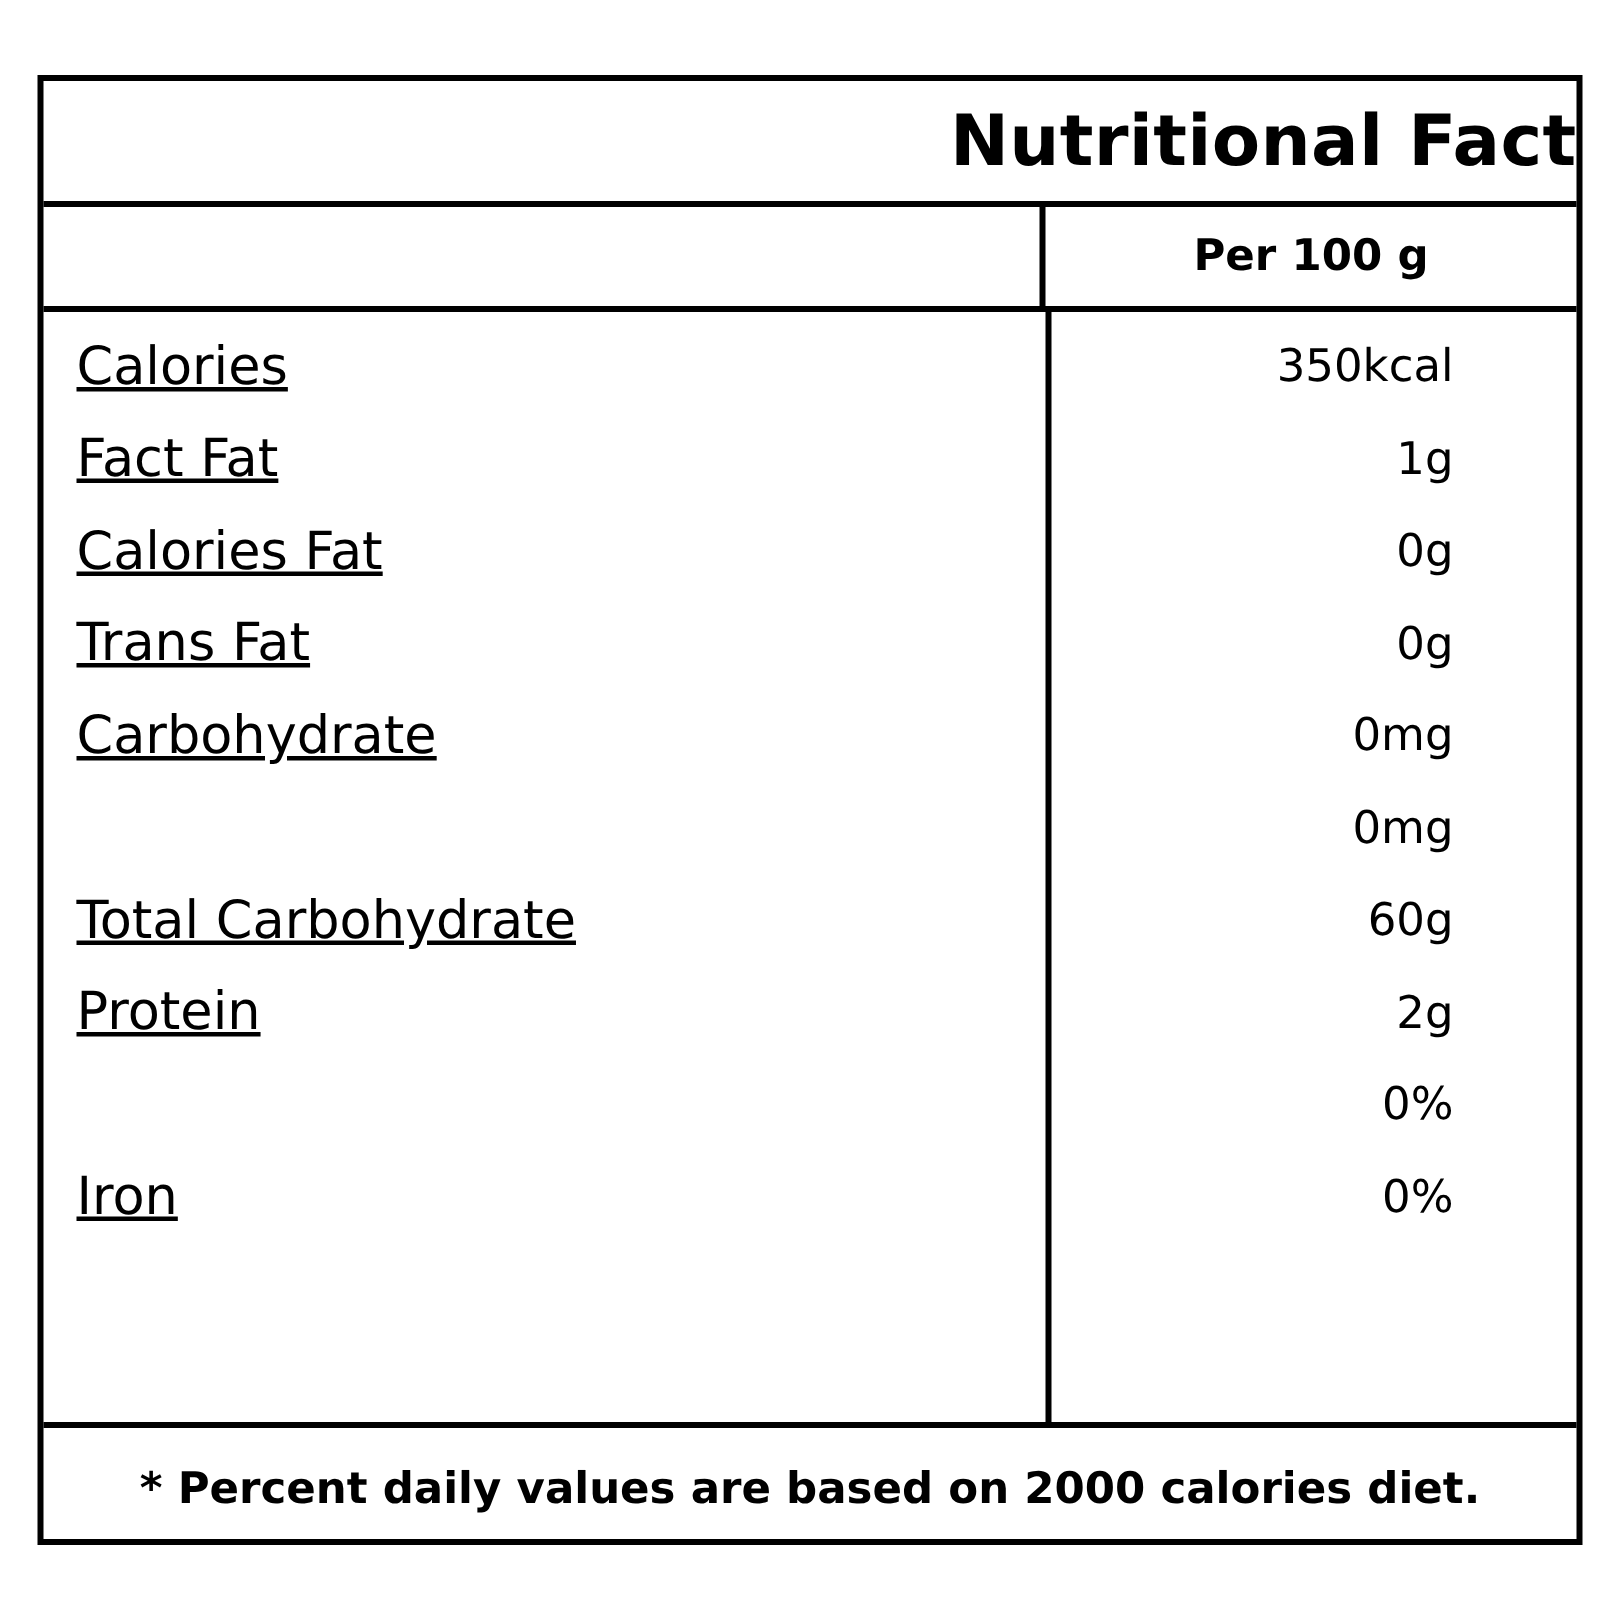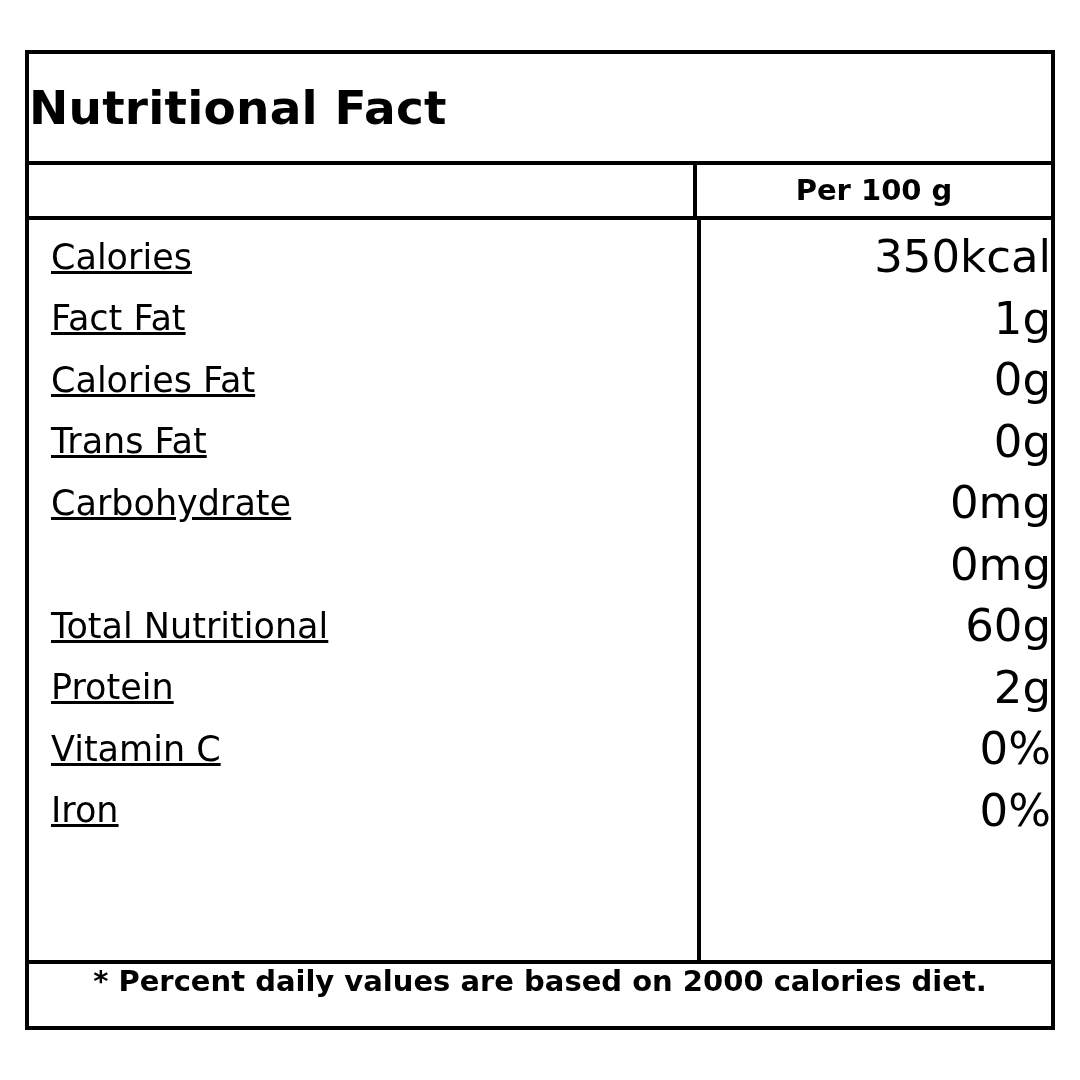--- a/index.html
+++ b/index.html
@@ -21,37 +21,37 @@
     top: 50px;
     width: 1030px;
     height: 980px;
     border: 4px solid #000000;
     box-sizing: border-box;
     background: #ffffff;
   }
 
   
   .title-row {
-    height: 111px;
+    height: 84px;
     display: flex;
     align-items: center;
-    justify-content: flex-start;
+    justify-content: flex-end;
     border-bottom: 4px solid #000000;
     box-sizing: border-box;
   }
   .title {
     font-size: 47px;
     font-weight: 700;
     letter-spacing: 0.2px;
     line-height: 1;
   }
 
   
   .header-row {
-    height: 55px;
+    height: 70px;
     display: flex;
     border-bottom: 4px solid #000000;
     box-sizing: border-box;
   }
   .header-label {
     width: 668px;
     box-sizing: border-box;
     border-right: 4px solid #000000;
   }
   .header-value {
@@ -90,32 +90,33 @@
     box-sizing: border-box;
     padding-left: 22px;
     font-size: 35px;
     font-weight: 500;
     white-space: nowrap;
     text-decoration: underline;
   }
   .row .value {
     flex: 1;
     box-sizing: border-box;
+    padding-right: 82px;
     text-align: right;
-    font-size: 45px;
+    font-size: 30px;
     font-weight: 500;
     white-space: nowrap;
     margin-left: 20px;
   }
 
   
   .footnote-row {
     height: 80px;
     display: flex;
-    align-items: flex-start;
+    align-items: center;
     justify-content: center;
   }
   .footnote {
     font-size: 29px;
     font-weight: 600;
     text-align: center;
   }
 </style>
 </head>
 <body>
@@ -151,29 +152,28 @@
       <div class="value">0g</div>
     </div>
     <div class="row">
       <div class="name">Carbohydrate</div>
       <div class="value">0mg</div>
     </div>
     <div class="row">
       <div class="value">0mg</div>
     </div>
     <div class="row">
-      <div class="name">Total Nutritional</div>
+      <div class="name">Total Carbohydrate</div>
       <div class="value">60g</div>
     </div>
     <div class="row">
       <div class="name">Protein</div>
       <div class="value">2g</div>
     </div>
     <div class="row">
-      <div class="name">Vitamin C</div>
       <div class="value">0%</div>
     </div>
     <div class="row">
       <div class="name">Iron</div>
       <div class="value">0%</div>
     </div>
   </div>
 
   <div class="footnote-row">
     <div class="footnote">*  Percent daily values are based on 2000 calories diet.</div>

